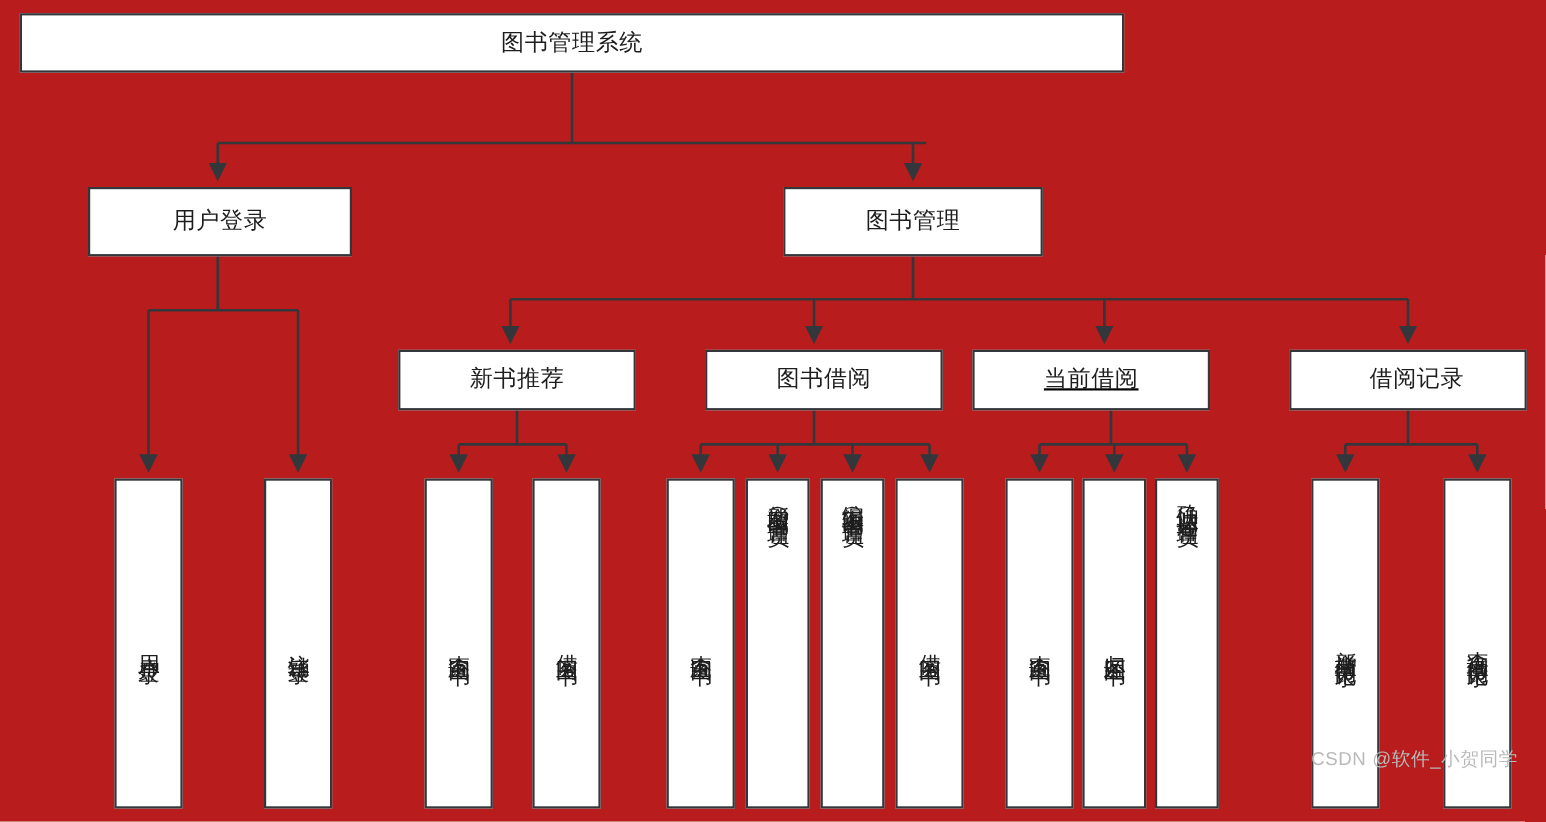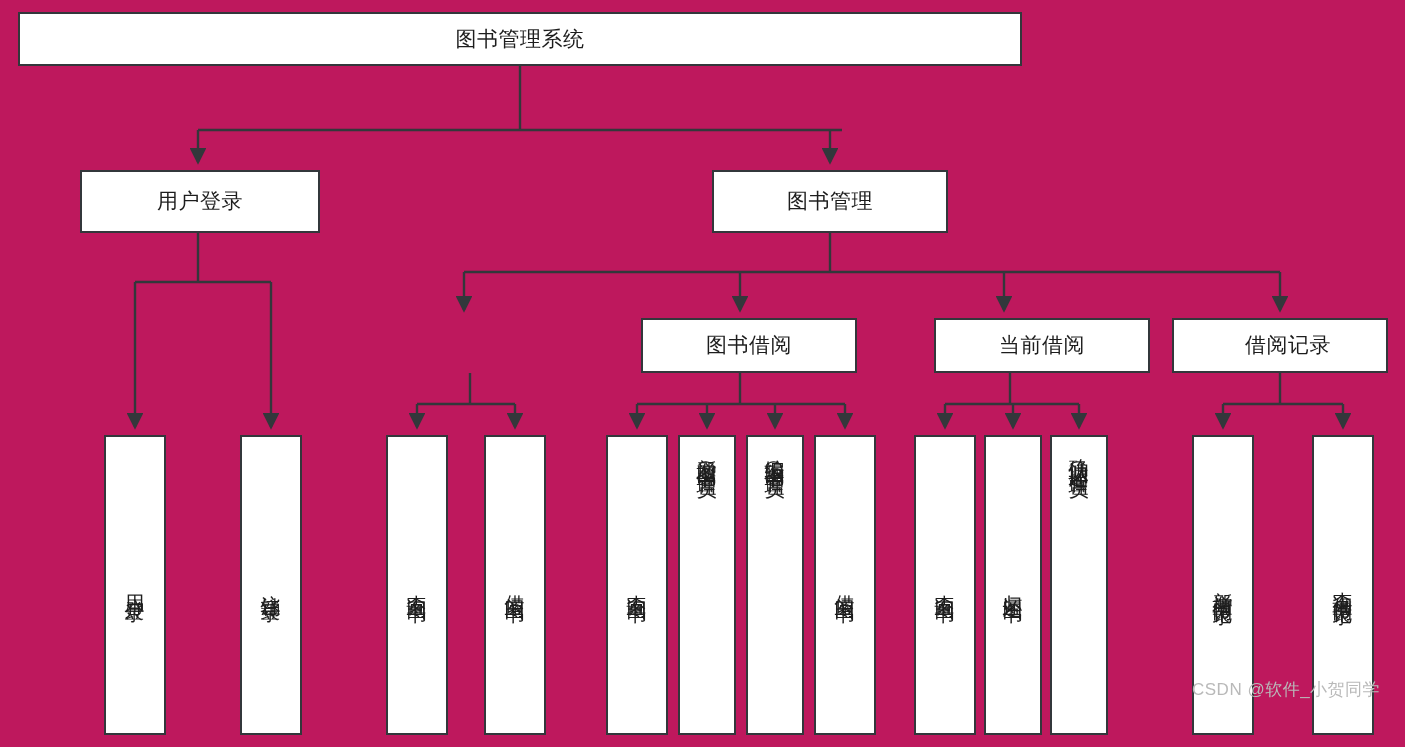--- a/index.html
+++ b/index.html
@@ -7,21 +7,21 @@
     padding: 0;
     background: #ffffff;
   }
   body {
     font-family: "Liberation Sans", "DejaVu Sans", sans-serif;
   }
   #canvas {
     position: relative;
     width: 1405px;
     height: 747px;
-    background: #be185d;
+    background: #b91c1c;
     overflow: hidden;
   }
   #diagram-svg {
     position: absolute;
     left: 0;
     top: 0;
     width: 1405px;
     height: 747px;
   }
   .node-box {
@@ -117,24 +117,27 @@
     <span class="node-label">图书管理系统</span>
   </div>
 
   <div class="node-box" style="left:80px; top:170px; width:240px; height:63px;">
     <span class="node-label">用户登录</span>
   </div>
   <div class="node-box" style="left:712px; top:170px; width:236px; height:63px;">
     <span class="node-label">图书管理</span>
   </div>
 
+  <div class="node-box" style="left:362px; top:318px; width:216px; height:55px;">
+    <span class="node-label">新书推荐</span>
+  </div>
   <div class="node-box" style="left:641px; top:318px; width:216px; height:55px;">
     <span class="node-label">图书借阅</span>
   </div>
-  <div class="node-box" style="left:934px; top:318px; width:216px; height:55px;">
+  <div class="node-box" style="left:884px; top:318px; width:216px; height:55px;text-decoration:underline;">
     <span class="node-label">当前借阅</span>
   </div>
   <div class="node-box" style="left:1172px; top:318px; width:216px; height:55px;padding-left:16px;">
     <span class="node-label">借阅记录</span>
   </div>
 
   <div class="node-box" style="left:104px; top:435px; width:62px; height:300px;">
     <span class="node-label vertical">用户登录</span>
   </div>
   <div class="node-box" style="left:240px; top:435px; width:62px; height:300px;">

